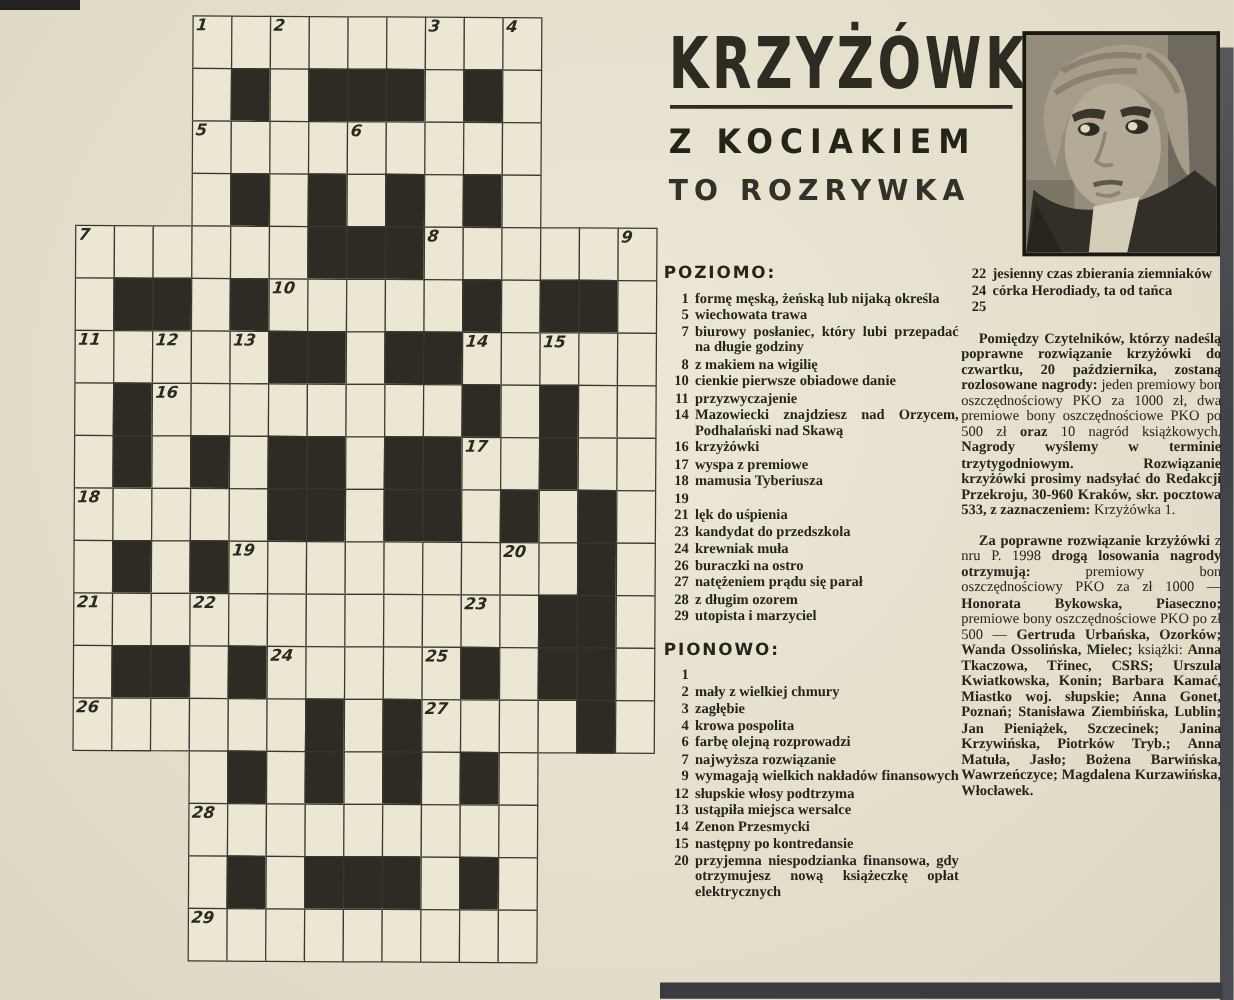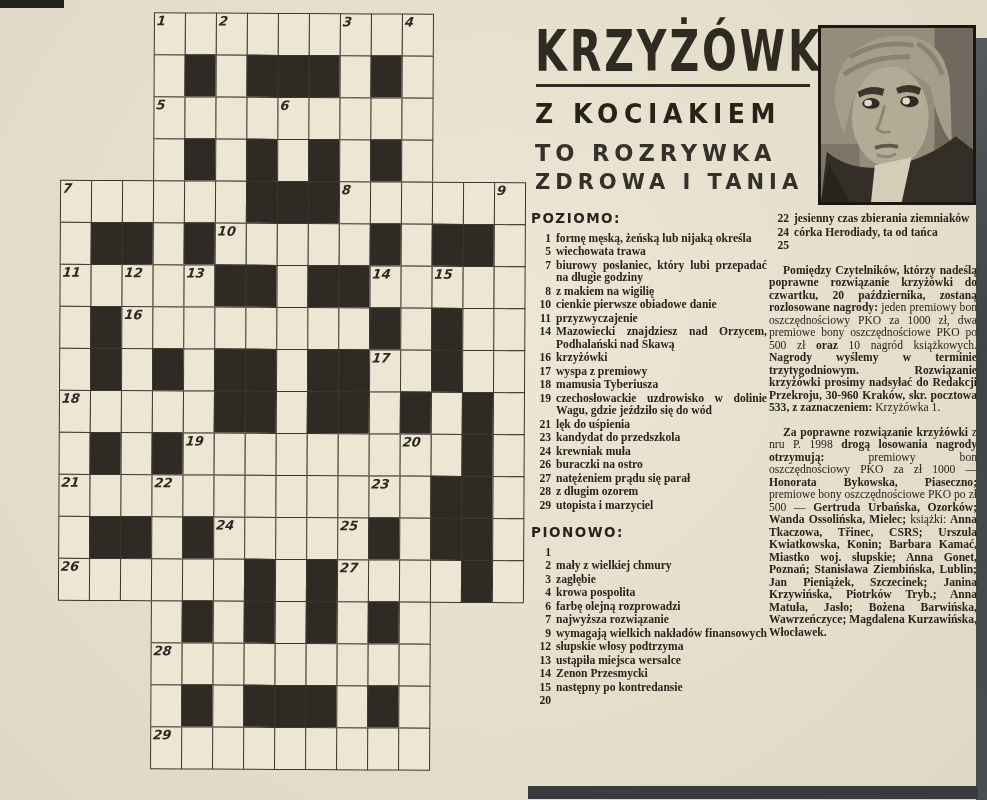--- a/index.html
+++ b/index.html
@@ -341,21 +341,20 @@
       <div class="cell" style="left: 248px; top: 714px;"></div>
       <div class="cell" style="left: 279px; top: 714px;"></div>
       <div class="cell" style="left: 310px; top: 714px;"></div>
       <div class="cell" style="left: 341px; top: 714px;"></div>
     </div>
 
   <div class="title">KRZYŻÓWKA</div>
   <div class="title-rule"></div>
   <div class="subtitle">Z KOCIAKIEM</div>
   <div class="tag1">TO ROZRYWKA</div>
-  <div class="tag2">ZDROWA I TANIA</div>
 
   <div class="photo">
     <svg viewBox="0 0 158 180" preserveAspectRatio="none">
       <rect width="158" height="180" fill="#948d7c"></rect>
       <rect x="118" y="0" width="40" height="180" fill="#6f6a5d"></rect>
       <rect x="0" y="120" width="40" height="60" fill="#7c7668"></rect>
       <path d="M14,70 Q18,14 78,8 Q128,6 134,58 L136,118 Q122,104 114,62 Q92,38 66,44 Q38,52 30,84 L24,110 Q16,92 14,70 Z" fill="#a59d89"></path>
       <path d="M30,30 Q60,12 96,18 M24,48 Q52,28 92,30 M100,16 Q118,26 126,48" stroke="#8a826f" stroke-width="5" fill="none"></path>
       <ellipse cx="72" cy="92" rx="40" ry="52" fill="#b3ab96"></ellipse>
       <path d="M38,66 Q52,58 66,63 L64,70 Q50,66 40,72 Z" fill="#3a362d"></path>
@@ -403,29 +402,28 @@
         <div class="clue">
           <span class="cn">14</span>
           <span class="ct">Mazowiecki znajdziesz nad Orzycem, Podhalański nad Skawą</span>
         </div>
         <div class="clue">
           <span class="cn">16</span>
           <span class="ct">krzyżówki</span>
         </div>
         <div class="clue">
           <span class="cn">17</span>
-          <span class="ct">wyspa z premiowy</span>
+          <span class="ct">wyspa z premiowe</span>
         </div>
         <div class="clue">
           <span class="cn">18</span>
           <span class="ct">mamusia Tyberiusza</span>
         </div>
         <div class="clue">
           <span class="cn">19</span>
-          <span class="ct">czechosłowackie uzdrowisko w dolinie Wagu, gdzie jeździło się do wód</span>
         </div>
         <div class="clue">
           <span class="cn">21</span>
           <span class="ct">lęk do uśpienia</span>
         </div>
         <div class="clue">
           <span class="cn">23</span>
           <span class="ct">kandydat do przedszkola</span>
         </div>
         <div class="clue">
@@ -490,20 +488,21 @@
         <div class="clue">
           <span class="cn">14</span>
           <span class="ct">Zenon Przesmycki</span>
         </div>
         <div class="clue">
           <span class="cn">15</span>
           <span class="ct">następny po kontredansie</span>
         </div>
         <div class="clue">
           <span class="cn">20</span>
+          <span class="ct">przyjemna niespodzianka finansowa, gdy otrzymujesz nową książeczkę opłat elektrycznych</span>
         </div>
       </div>
   </div>
 
   <div class="col col2">
     <div id="pionowo2-list">
         <div class="clue">
           <span class="cn">22</span>
           <span class="ct">jesienny czas zbierania ziemniaków</span>
         </div>

